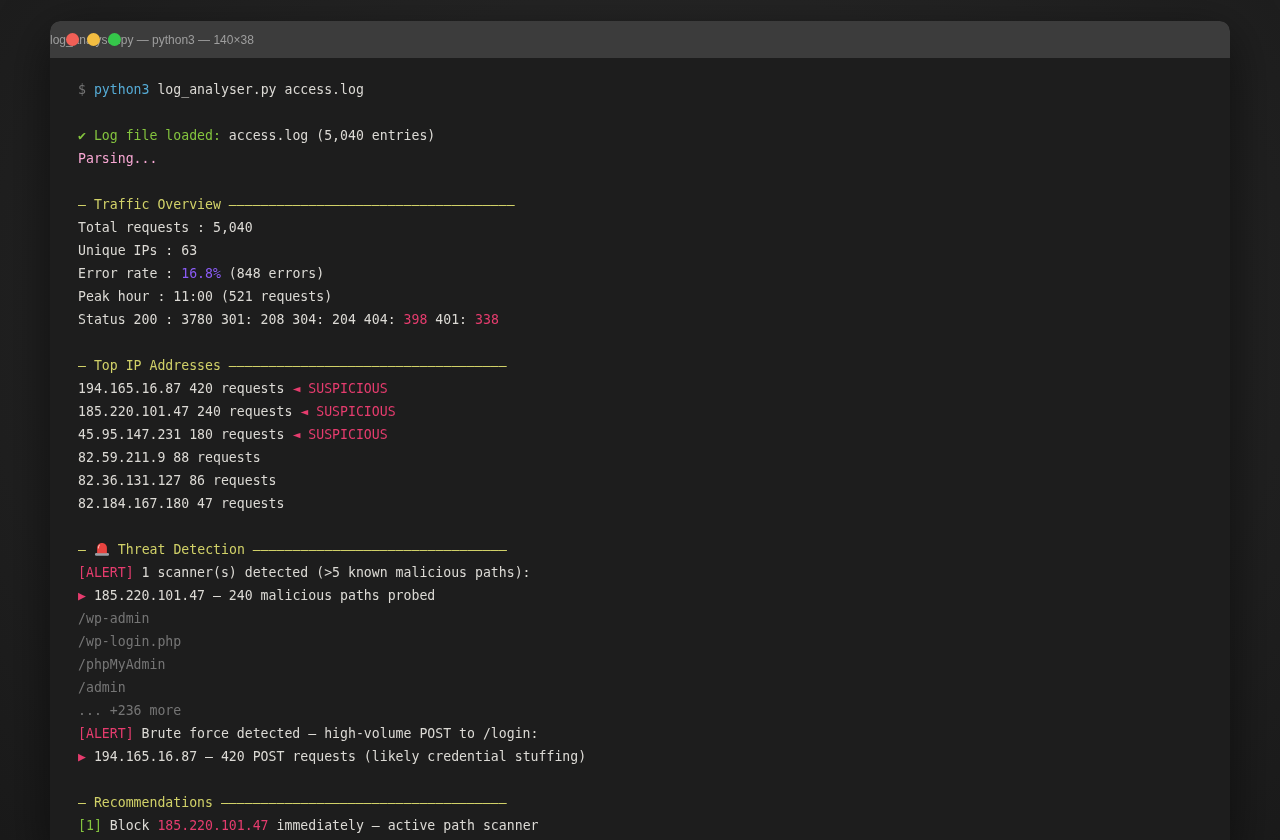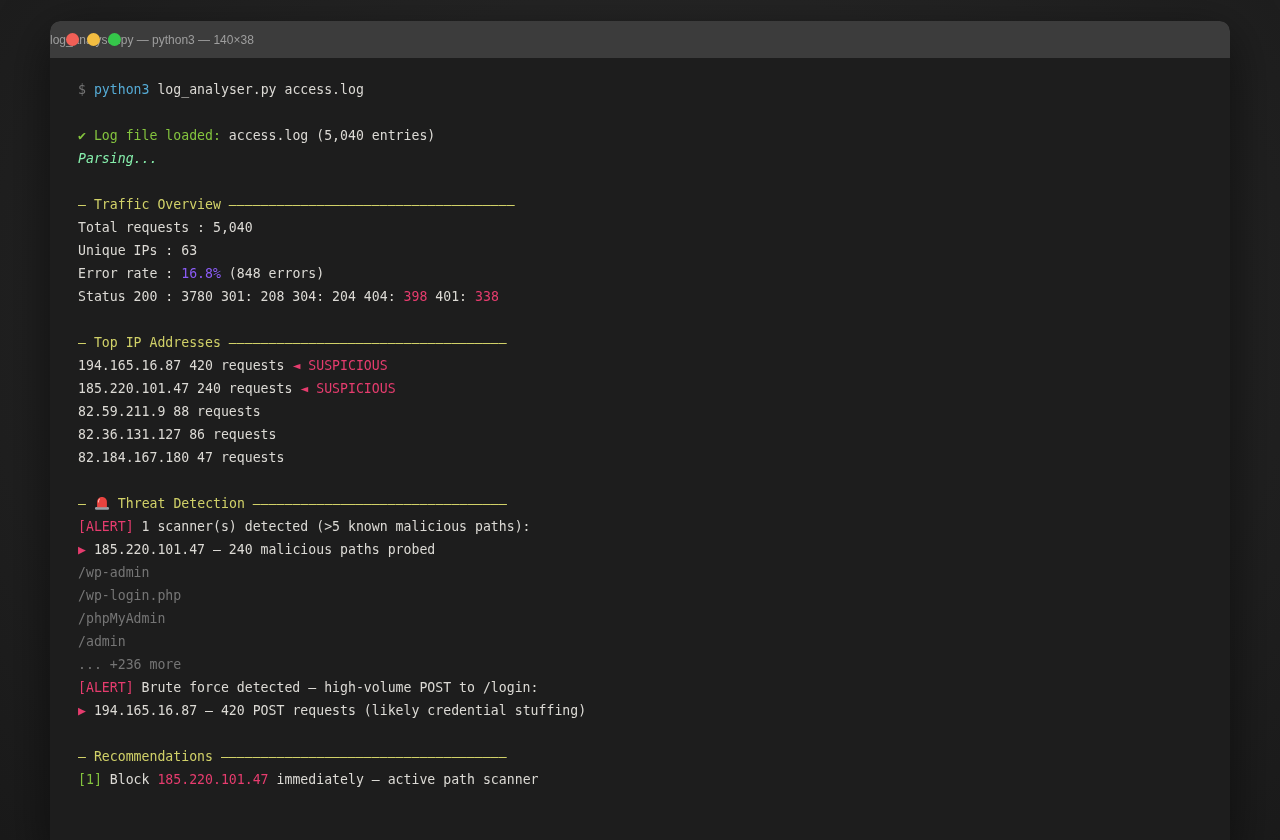--- a/index.html
+++ b/index.html
@@ -70,31 +70,33 @@
       <div class="light" style="background: rgb(241, 95, 86);"></div>
       <div class="light" style="background: rgb(243, 189, 65);"></div>
       <div class="light" style="background: rgb(53, 198, 74);"></div>
     </div>
     <div class="titlebar-title">log_analyser.py — python3 — 140×38</div>
   </div>
   <div class="term">
       <div class="line"><span style="color: rgb(117, 117, 117);">$</span><span style="color: rgb(85, 170, 212);"> python3</span><span style="color: rgb(220, 218, 213);"> log_analyser.py access.log</span></div>
       <div class="line">&nbsp;</div>
       <div class="line"><span style="color: rgb(132, 196, 62);">✔ Log file loaded:</span><span style="color: rgb(220, 218, 213);"> access.log (5,040 entries)</span></div>
-      <div class="line"><span style="color: #86efac; font-style: italic;">Parsing...</span></div>
+      <div class="line"><span style="color: #f9a8d4;">Parsing...</span></div>
       <div class="line">&nbsp;</div>
       <div class="line"><span style="color: rgb(209, 209, 104);">— Traffic Overview ————————————————————————————————————</span></div>
       <div class="line"><span style="color: rgb(220, 218, 213);">Total requests : 5,040</span></div>
       <div class="line"><span style="color: rgb(220, 218, 213);">Unique IPs : 63</span></div>
       <div class="line"><span style="color: rgb(220, 218, 213);">Error rate : </span><span style="color: #8b5cf6; text-align: center;">16.8%</span><span style="color: rgb(220, 218, 213);"> (848 errors)</span></div>
+      <div class="line"><span style="color: rgb(220, 218, 213);">Peak hour : 11:00 (521 requests)</span></div>
       <div class="line"><span style="color: rgb(220, 218, 213);">Status 200 : 3780 301: 208 304: 204 404: </span><span style="color: rgb(230, 60, 110);">398</span><span style="color: rgb(220, 218, 213);"> 401: </span><span style="color: rgb(230, 60, 110);">338</span></div>
       <div class="line">&nbsp;</div>
       <div class="line"><span style="color: rgb(209, 209, 104);">— Top IP Addresses ———————————————————————————————————</span></div>
       <div class="line"><span style="color: rgb(220, 218, 213);">194.165.16.87 420 requests </span><span style="color: rgb(230, 60, 110);">◄ SUSPICIOUS</span></div>
       <div class="line"><span style="color: rgb(220, 218, 213);">185.220.101.47 240 requests </span><span style="color: rgb(230, 60, 110);">◄ SUSPICIOUS</span></div>
+      <div class="line"><span style="color: rgb(220, 218, 213);">45.95.147.231 180 requests </span><span style="color: rgb(230, 60, 110);">◄ SUSPICIOUS</span></div>
       <div class="line"><span style="color: rgb(220, 218, 213);">82.59.211.9 88 requests</span></div>
       <div class="line"><span style="color: rgb(220, 218, 213);">82.36.131.127 86 requests</span></div>
       <div class="line"><span style="color: rgb(220, 218, 213);">82.184.167.180 47 requests</span></div>
       <div class="line">&nbsp;</div>
       <div class="line"><span style="color: rgb(209, 209, 104);">— </span><span class="siren"><svg width="16" height="14" viewBox="0 0 16 14" xmlns="http://www.w3.org/2000/svg">
     <rect x="1" y="11" width="14" height="2.8" rx="1.2" fill="#9aa0a6"></rect>
     <path d="M8 1 C5 1 3.1 3.3 3.1 6.1 L3.1 11.2 L12.9 11.2 L12.9 6.1 C12.9 3.3 11 1 8 1 Z" fill="#e8433f"></path>
     <path d="M5.4 3.1 C4.7 3.8 4.4 4.9 4.4 6" stroke="#ffb3ae" stroke-width="1.1" fill="none" stroke-linecap="round"></path>
   </svg></span><span style="color: rgb(209, 209, 104);"> Threat Detection ————————————————————————————————</span></div>
       <div class="line"><span style="color: rgb(230, 60, 110);">[ALERT]</span><span style="color: rgb(220, 218, 213);"> 1 scanner(s) detected (&gt;5 known malicious paths):</span></div>

